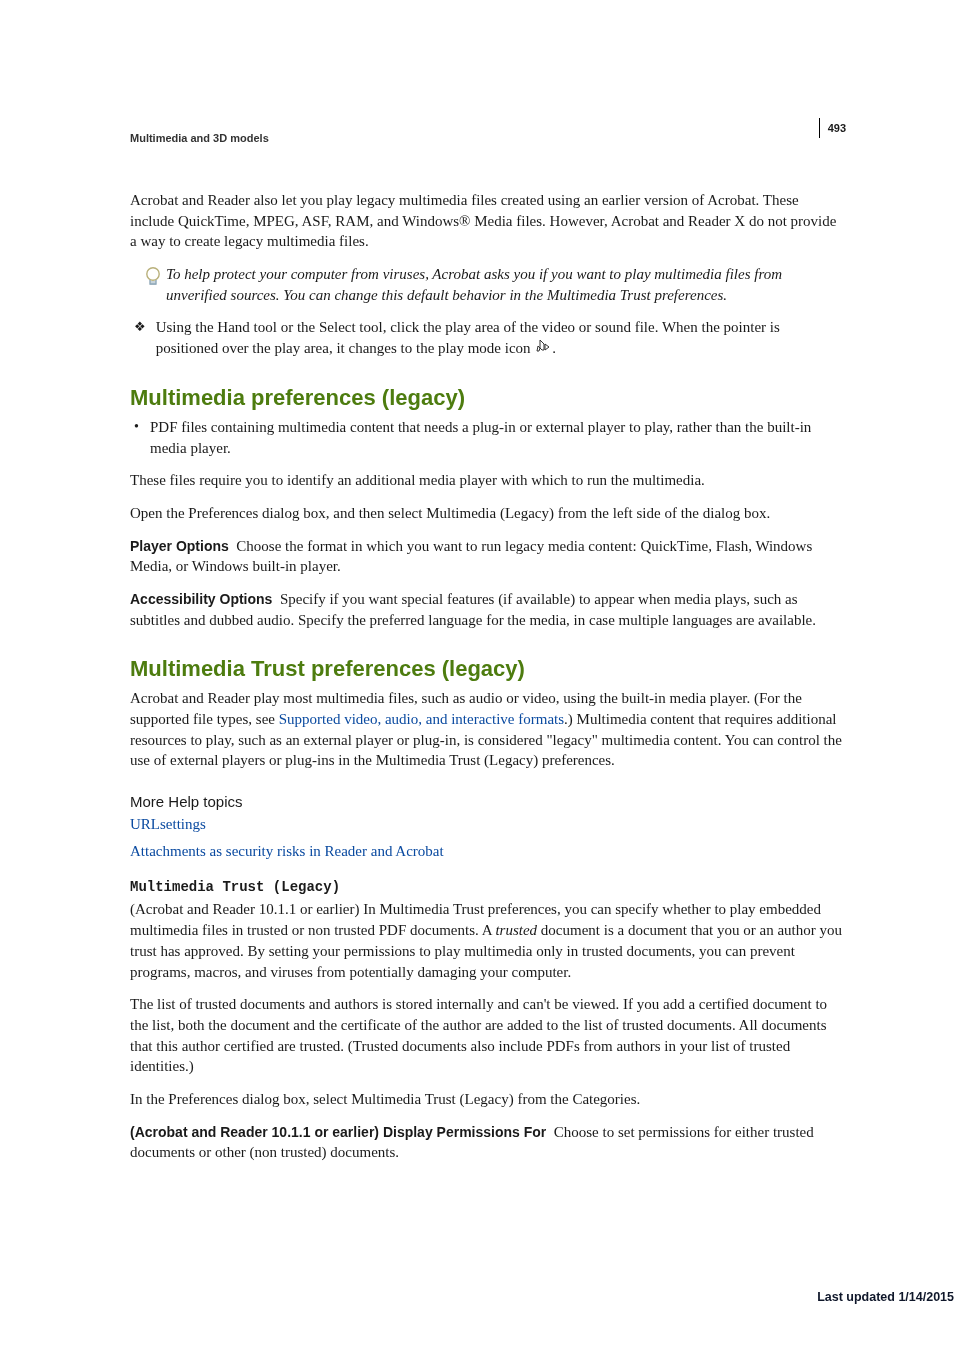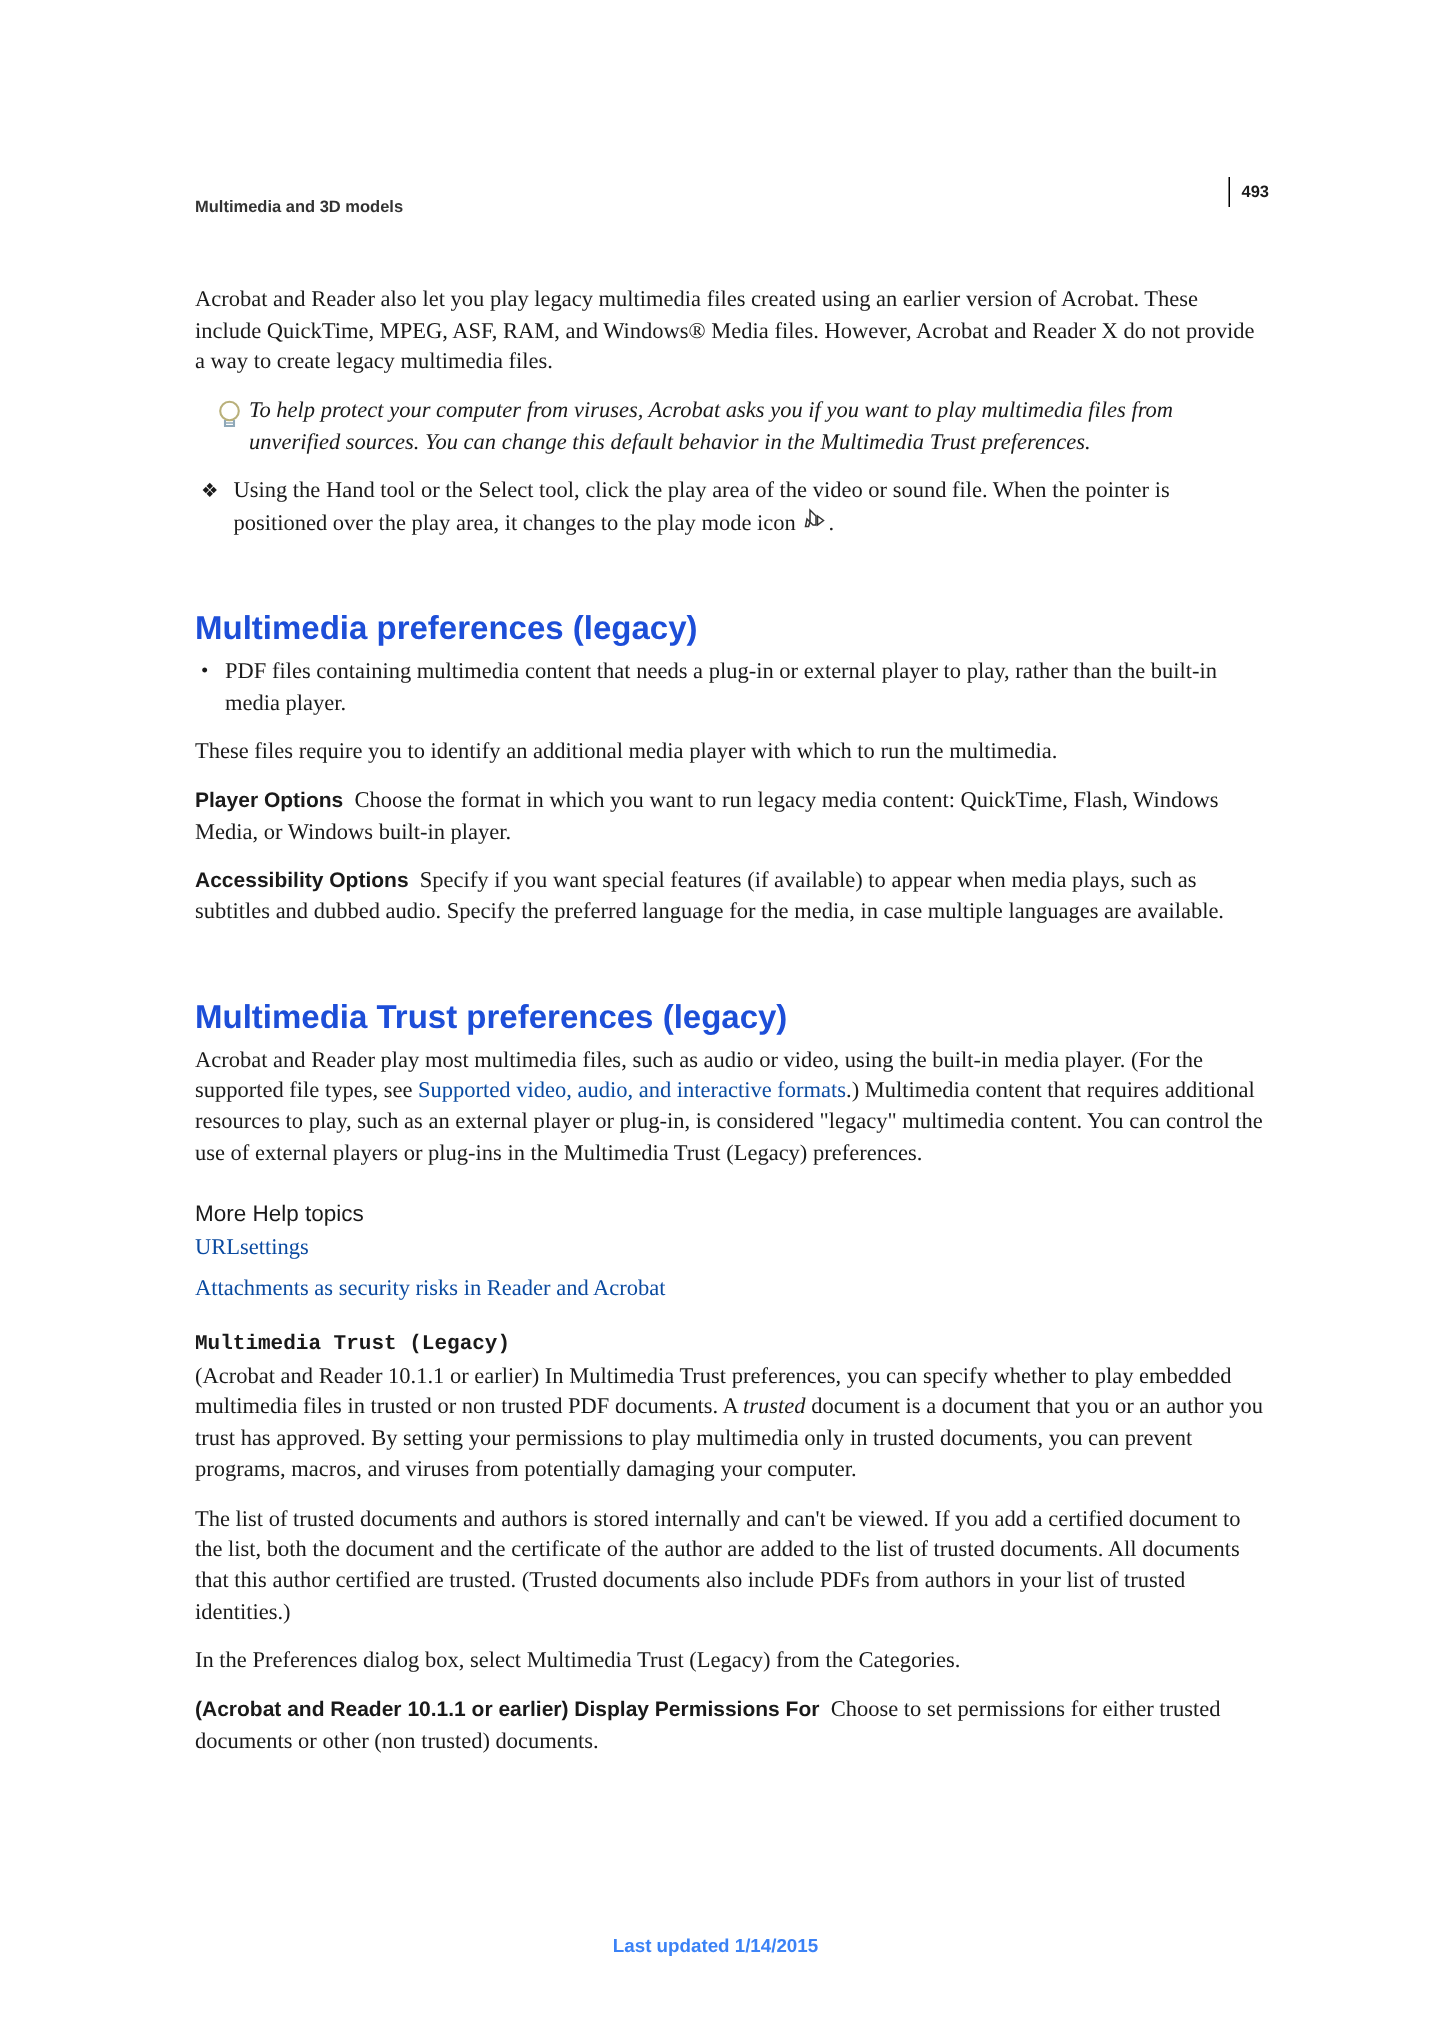--- a/index.html
+++ b/index.html
@@ -69,22 +69,22 @@
     line-height: 1.38;
   }
   .inline-icon {
     display: inline-block;
     vertical-align: -3px;
   }
   h2.section {
     font-family: "Myriad Pro", "Helvetica Neue", Arial, sans-serif;
     font-size: 22px;
     font-weight: 700;
-    margin: 46px 0 6px 0;
-    color: #1d4ed8;
+    margin: 26px 0 6px 0;
+    color: #4d7c0f;
   }
   ul.bullets {
     list-style: none;
     padding: 0;
     margin: 2px 0 12px 0;
   }
   ul.bullets li {
     position: relative;
     padding-left: 20px;
     font-size: 15px;
@@ -118,25 +118,25 @@
   a.link {
     color: #0a4aa0;
     text-decoration: none;
   }
   .ital { font-style: italic; }
   .footer {
     position: absolute;
     bottom: 46px;
     left: 0;
     width: 100%;
-    text-align: center;
+    text-align: right;
     font-family: "Myriad Pro", "Helvetica Neue", Arial, sans-serif;
     font-size: 12.5px;
     font-weight: 700;
-    color: #3b82f6;
+    color: #0f172a;
   }
 </style>
 </head>
 <body>
 
 <div class="page">
 
   <div class="page-num-box">493</div>
 
   <div class="header-crumb">Multimedia and 3D models</div>
@@ -161,20 +161,21 @@
         <path d="M11 6 L15 9 L11 12 Z" fill="none" stroke="#333" stroke-width="1"></path>
       </svg><span>.</span>
     </div>
   </div>
 
   <h2 class="section">Multimedia preferences (legacy)</h2>
   <ul class="bullets">
     <li>PDF files containing multimedia content that needs a plug-in or external player to play, rather than the built-in media player.</li>
   </ul>
   <p>These files require you to identify an additional media player with which to run the multimedia.</p>
+  <p>Open the Preferences dialog box, and then select Multimedia (Legacy) from the left side of the dialog box.</p>
   <p>
     <span class="runin">Player Options</span>&nbsp;&nbsp;<span>Choose the format in which you want to run legacy media content: QuickTime, Flash, Windows Media, or Windows built-in player.</span>
   </p>
   <p>
     <span class="runin">Accessibility Options</span>&nbsp;&nbsp;<span>Specify if you want special features (if available) to appear when media plays, such as subtitles and dubbed audio. Specify the preferred language for the media, in case multiple languages are available.</span>
   </p>
 
   <h2 class="section">Multimedia Trust preferences (legacy)</h2>
   <p>
     <span>Acrobat and Reader play most multimedia files, such as audio or video, using the built-in media player. (For the supported file types, see </span><a class="link">Supported video, audio, and interactive formats</a><span>.) Multimedia content that requires additional resources to play, such as an external player or plug-in, is considered "legacy" multimedia content. You can control the use of external players or plug-ins in the Multimedia Trust (Legacy) preferences.</span>

